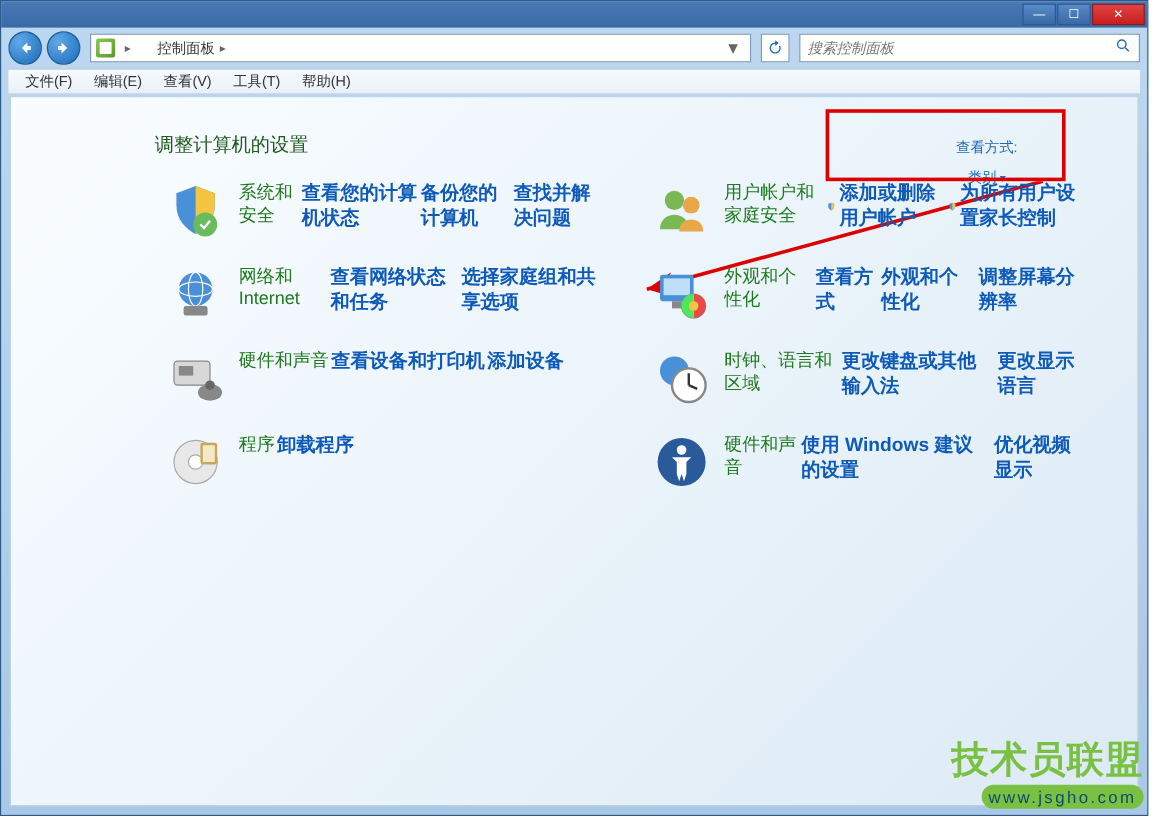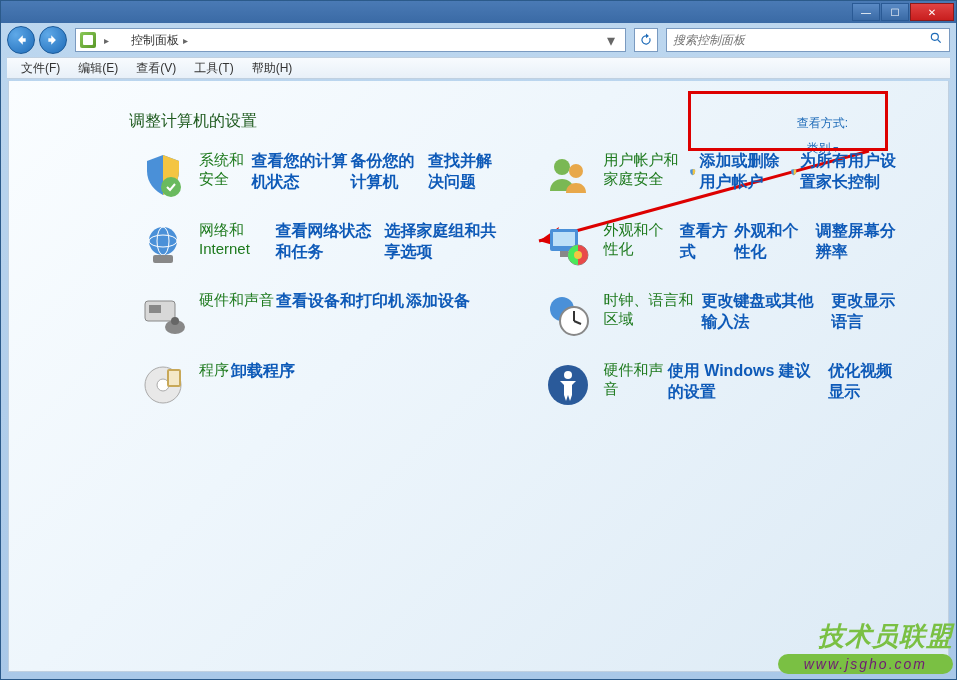--- a/index.html
+++ b/index.html
@@ -46,22 +46,22 @@
 
 .categories { position: absolute; top: 70px; left: 130px; right: 40px; display: grid; grid-template-columns: 1fr 1fr; column-gap: 40px; row-gap: 22px; }
 .category { display: flex; gap: 12px; align-items: flex-start; }
 .cat-icon { width: 48px; height: 48px; flex-shrink: 0; display: flex; align-items: center; justify-content: center; }
 .cat-body { display: flex; gap: 2px; }
 .cat-title { font-size: 15px; color: #1e7a1e; cursor: pointer; }
 .cat-link { font-size: 16px; color: #0e5ab8; cursor: pointer; display: flex; align-items: center; gap: 3px; font-weight: bold; }
 .shield-mini { width: 12px; height: 12px; display: inline-block; }
 
 .watermark { position: absolute; bottom: 12px; right: 12px; text-align: right; }
-.watermark .t1 { font-size: 26px; font-weight: bold; color: #7ac043; font-style: italic; letter-spacing: 1px; }
-.watermark .t2 { font-size: 14px; color: #701a75; background: #7ac043; padding: 2px 26px; border-radius: 10px; display: inline-block; letter-spacing: 2px; font-style: italic; }
+.watermark .t1 { font-size: 31px; font-weight: bold; color: #7ac043; letter-spacing: 1px; }
+.watermark .t2 { font-size: 14px; color: #0c4a6e; background: #7ac043; padding: 2px 6px; border-radius: 10px; display: inline-block; letter-spacing: 2px; }
 </style>
 </head>
 <body>
 
 <div class="window-frame">
   <div class="titlebar">
     <div class="titlebar-btn min">
         <span>—</span>
       </div>
     <div class="titlebar-btn max">

